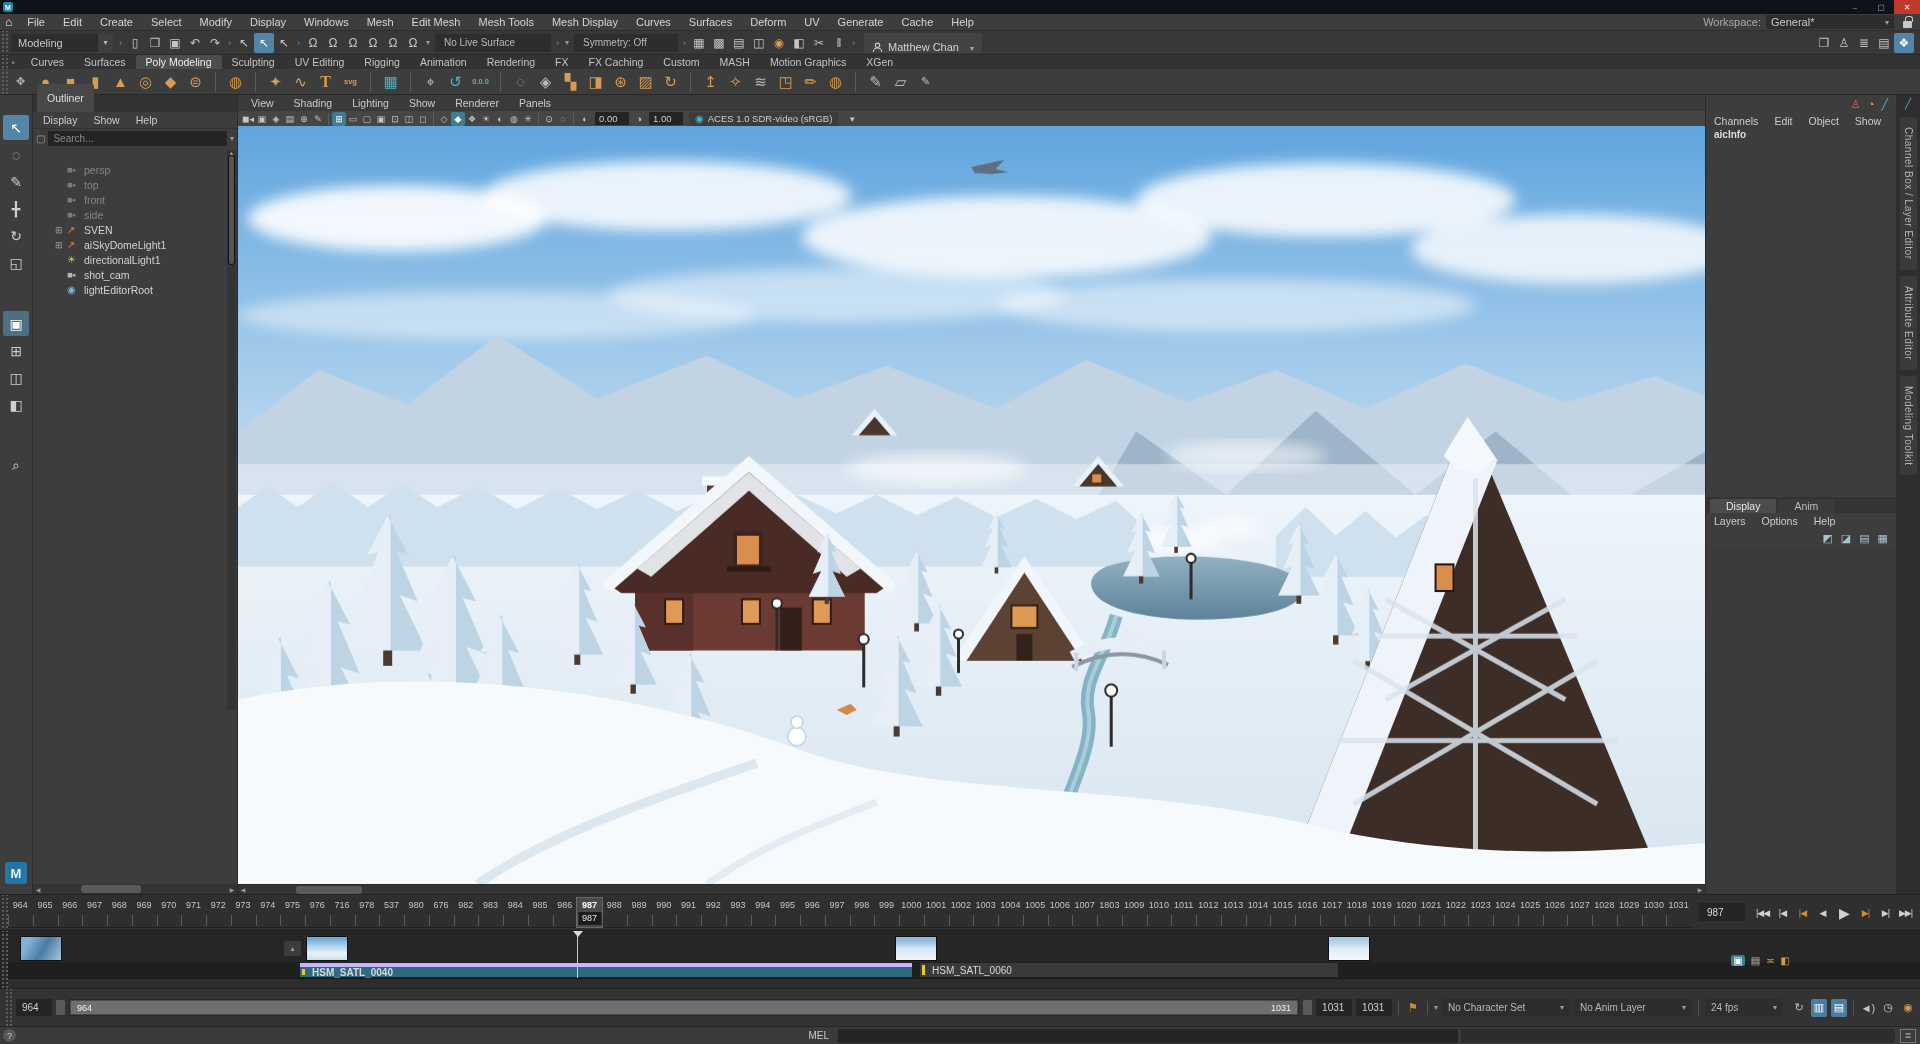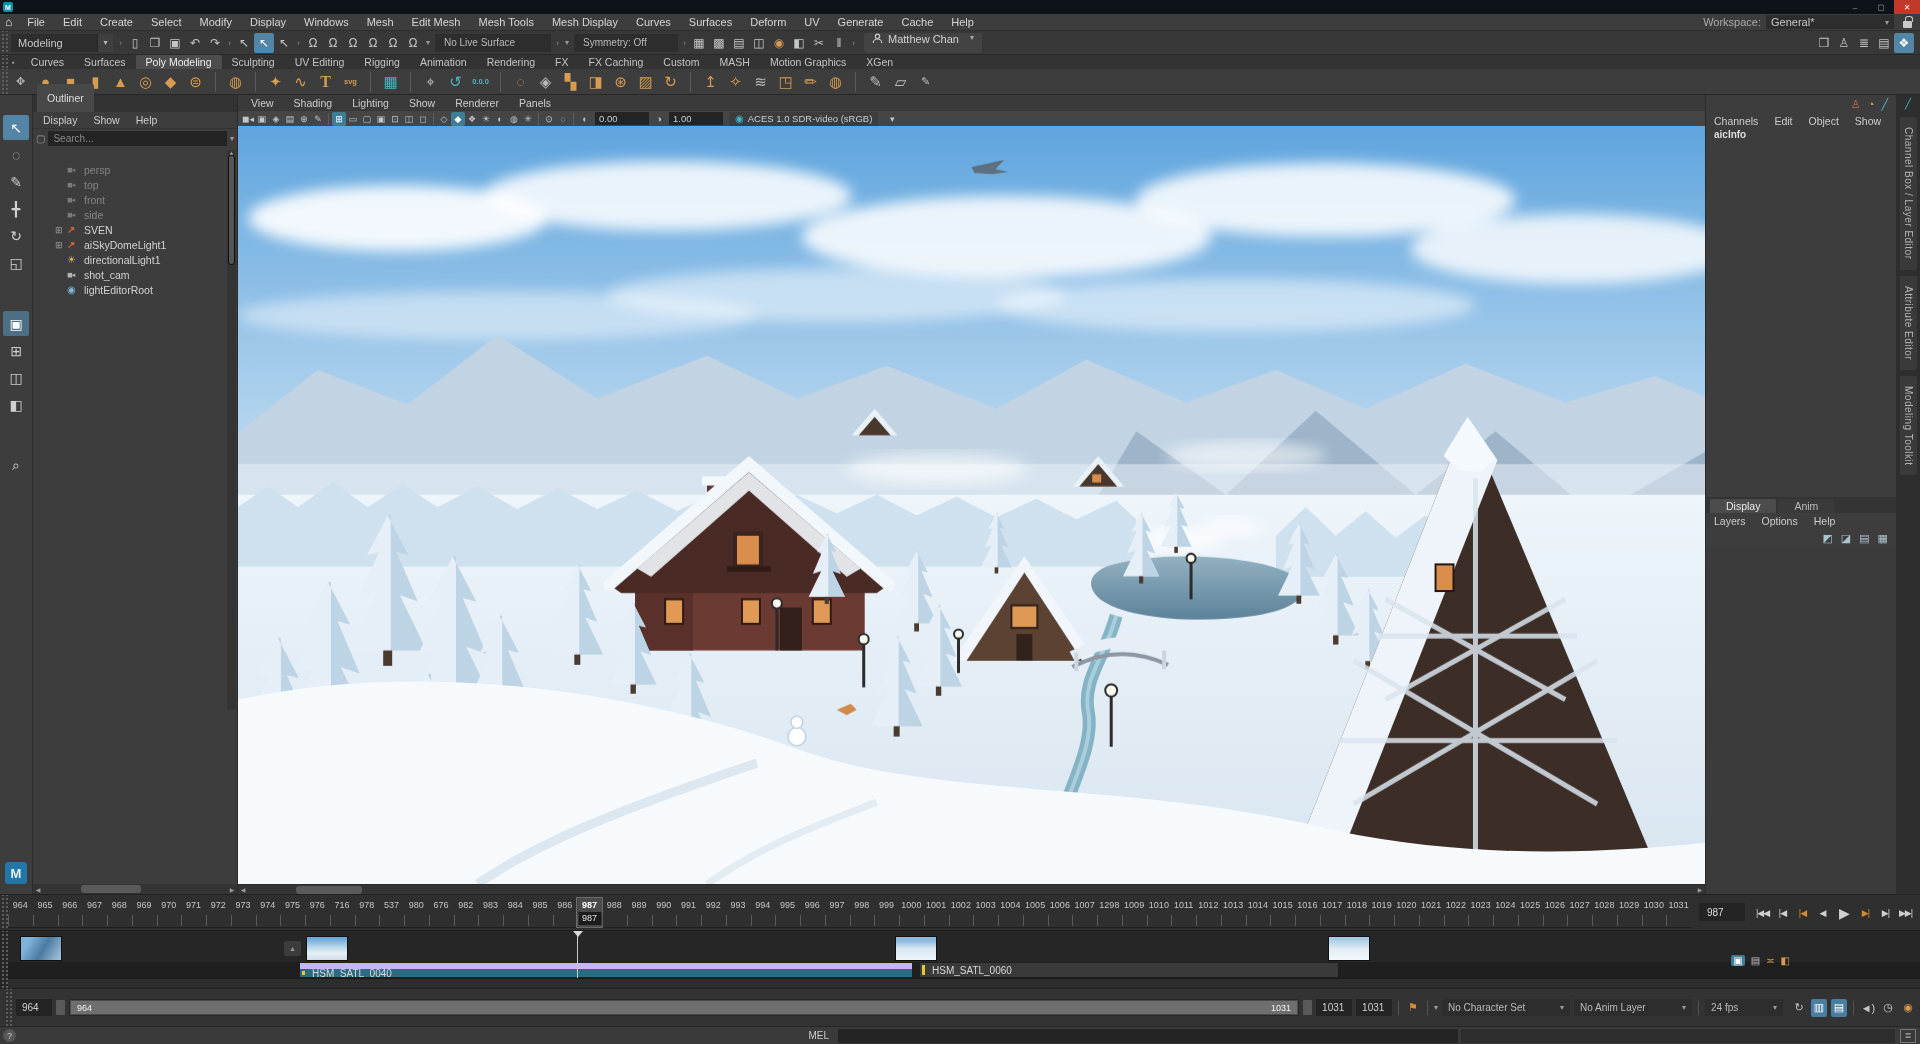--- a/index.html
+++ b/index.html
@@ -33,21 +33,21 @@
   
   .statusline { height:24px; background:#383838; display:flex; align-items:center; border-bottom:1px solid #2a2a2a; }
   .mode-dd { height:18px; background:#2d2d2d; display:flex; align-items:center; margin:0 3px; }
   .mode-dd .lbl { width:86px; padding:0 7px; color:#c8c8c8; }
   .mode-dd .arr { width:16px; height:18px; background:#3f3f3f; display:flex; align-items:center; justify-content:center; font-size:8px; color:#bbb; border-left:1px solid #262626; }
   .sl-icon { width:20px; height:20px; display:flex; align-items:center; justify-content:center; font-size:12px; color:#c6c6c6; }
   .sl-icon.active { background:#5285a6; color:#fff; border-radius:2px; }
   .sl-icon.orangetxt { color:#d79c52; }
   .sl-icon.dimsm { font-size:8px; width:10px; color:#999; }
   .sl-field { height:18px; background:#2d2d2d; color:#b9b9b9; font-size:10px; display:flex; align-items:center; padding:0 9px; margin:0 2px; }
-  .user-chip { height:20px; background:#434343; border-radius:2px; display:flex; align-items:flex-start; gap:5px; padding:0 8px; margin-left:6px; color:#d2d2d2; }
+  .user-chip { height:20px; background:#434343; border-radius:2px; display:flex; align-items:flex-end; gap:5px; padding:0 8px; margin-left:6px; color:#d2d2d2; }
   .user-chip .arr { font-size:8px; color:#aaa; margin-left:6px; }
   .sl-right { margin-left:auto; display:flex; align-items:center; padding-right:6px; }
   .iconrow { display:flex; align-items:center; }
 
   
   .shelf-tabs { height:14px; background:#333; display:flex; align-items:flex-end; }
   .shelf-burger { font-size:8px; color:#999; padding:0 6px 2px 4px; }
   .shelf-tab { padding:1px 10px 1px; font-size:10.5px; color:#c3c3c3; }
   .shelf-tab.active { background:#4d4d4d; color:#eee; border-radius:2px 2px 0 0; }
   .shelf { height:26px; background:#3d3d3d; display:flex; align-items:center; border-bottom:1px solid #282828; }
@@ -99,21 +99,21 @@
   .hs-thumb { position:absolute; top:0; height:8px; background:#5a5a5a; border-radius:3px; }
 
   
   .viewport { flex:1; display:flex; flex-direction:column; margin:0 1px; background:#3a3a3a; }
   .vp-menus { height:15px; display:flex; align-items:center; font-size:10.5px; color:#ccc; padding-left:3px; }
   .vp-menus span { padding:16px 10px; }
   .vp-toolbar { height:16px; background:#454545; display:flex; align-items:center; gap:1px; padding:0 3px; border-top:1px solid #383838; }
   .vp-ic { min-width:14px; height:14px; display:flex; align-items:center; justify-content:center; font-size:9px; color:#c5c5c5; }
   .vp-ic.sep { min-width:1px; width:1px; height:12px; background:#5d5d5d; margin:0 3px; }
   .vp-ic.tealbg { background:#3f7d95; color:#fff; border-radius:2px; }
-  .vp-field { width:54px; height:13px; background:#242424; color:#ccc; display:flex; align-items:center; padding:0 4px; font-size:9.5px; margin:0 2px; }
+  .vp-field { width:34px; height:13px; background:#242424; color:#ccc; display:flex; align-items:center; padding:0 4px; font-size:9.5px; margin:0 2px; }
   .vp-cs { display:flex; align-items:center; gap:4px; background:#3c3c3c; height:14px; padding:0 6px; font-size:9.5px; color:#ccc; margin-left:3px; }
   .vp-cs .dot { color:#3fb7cc; font-size:10px; }
   .vp-render { flex:1; position:relative; overflow:hidden; background:#9cc4e4; }
   .vp-render svg { position:absolute; inset:0; width:100%; height:100%; }
   .vp-hscroll { height:10px; display:flex; align-items:center; background:#343434; border-top:1px solid #2a2a2a; }
 
   
   .rightpanel { width:190px; background:#3d3d3d; display:flex; flex-direction:column; }
   .rp-topicons { height:18px; display:flex; justify-content:flex-end; align-items:center; gap:7px; padding-right:8px; }
   .rp-topicons span { font-size:11px; }
@@ -154,21 +154,21 @@
   .sequencer { flex:0 0 58px; background:#262626; display:flex; position:relative; border-top:1px solid #1d1d1d; }
   .seq-area { flex:1; position:relative; }
   .thumb { position:absolute; top:5px; width:42px; height:25px; border:1px solid #111;
            background:linear-gradient(#6fa9d8 8%, #b9d7ea 45%, #e8f0f6 70%, #cfdde9); }
   .thumb.t1 { left:12px; background:linear-gradient(120deg,#7fb2d8 20%, #4b7ba3 55%, #a9c6da); }
   .thumb.t2 { left:298px; } .thumb.t3 { left:887px; background:linear-gradient(#8cb9de 15%, #d7e7f2 50%, #eef4f9); } .thumb.t4 { left:1320px; background:linear-gradient(#a9cbe4 10%, #e4eef6 55%, #f2f7fb); }
   .add-thumb { position:absolute; left:276px; top:10px; width:17px; height:15px; background:#3c3c3c; border-radius:2px; color:#9a9a9a; font-size:8px; display:flex; align-items:center; justify-content:center; }
   .seq-clips { position:absolute; left:0; top:31px; height:16px; width:100%; background:#1f1f1f; }
   .clip { position:absolute; top:1px; height:14px; background:#3a3a3a; color:#d8d8d8; font-size:10px; display:flex; align-items:center; padding-left:12px; }
   .clip::before { content:''; position:absolute; left:2px; top:2px; bottom:2px; width:3px; background:#e8c832; }
-  .clip.selected { background:#2e6a82; border-top:6px solid #c4b5fd; }
+  .clip.selected { background:#2e6a82; border-top:4px solid #c4b5fd;font-weight:bold; }
   .clip:nth-of-type(1) { left:292px; width:612px; }
   .clip:nth-of-type(2) { left:912px; width:418px; }
   .clip:nth-of-type(3) { left:1336px; width:332px; }
   .clip:nth-of-type(3)::before { left:auto; right:2px; }
   .playhead { position:absolute; left:569px; top:2px; width:1px; height:45px; background:#c9c9c9; }
   .playhead::before { content:''; position:absolute; top:-2px; left:-4px; border:5px solid transparent; border-top:6px solid #d8d8d8; }
   .seq-bottom { position:absolute; left:0; bottom:0; height:10px; width:100%; background:#2d2d2d; border-top:1px solid #1a1a1a; }
   .seq-icons { position:absolute; right:130px; top:24px; display:flex; gap:6px; align-items:center; }
   .seq-icons span { font-size:10px; color:#bdbdbd; }
   .tealbox { background:#3f7d95; color:#fff !important; border-radius:2px; padding:0 2px; }
@@ -886,21 +886,21 @@
         <div class="fcell">
           <div class="fnum">1005</div>
         </div>
         <div class="fcell">
           <div class="fnum">1006</div>
         </div>
         <div class="fcell">
           <div class="fnum">1007</div>
         </div>
         <div class="fcell">
-          <div class="fnum">1298</div>
+          <div class="fnum">1803</div>
         </div>
         <div class="fcell">
           <div class="fnum">1009</div>
         </div>
         <div class="fcell">
           <div class="fnum">1010</div>
         </div>
         <div class="fcell">
           <div class="fnum">1011</div>
         </div>

